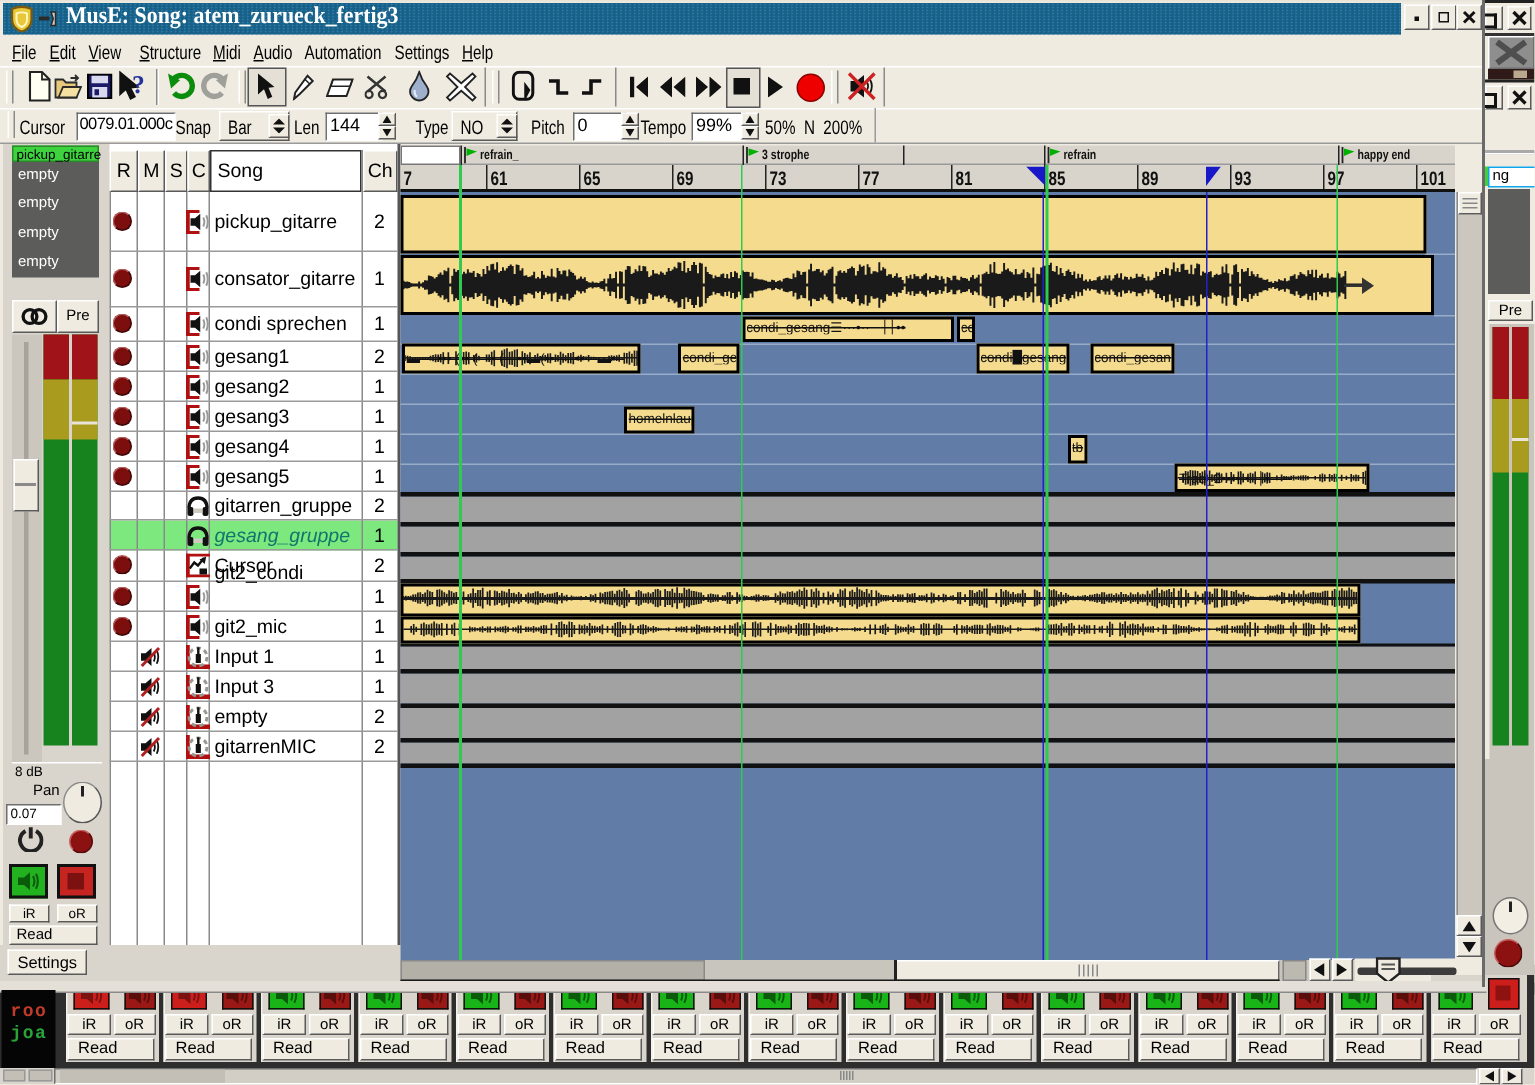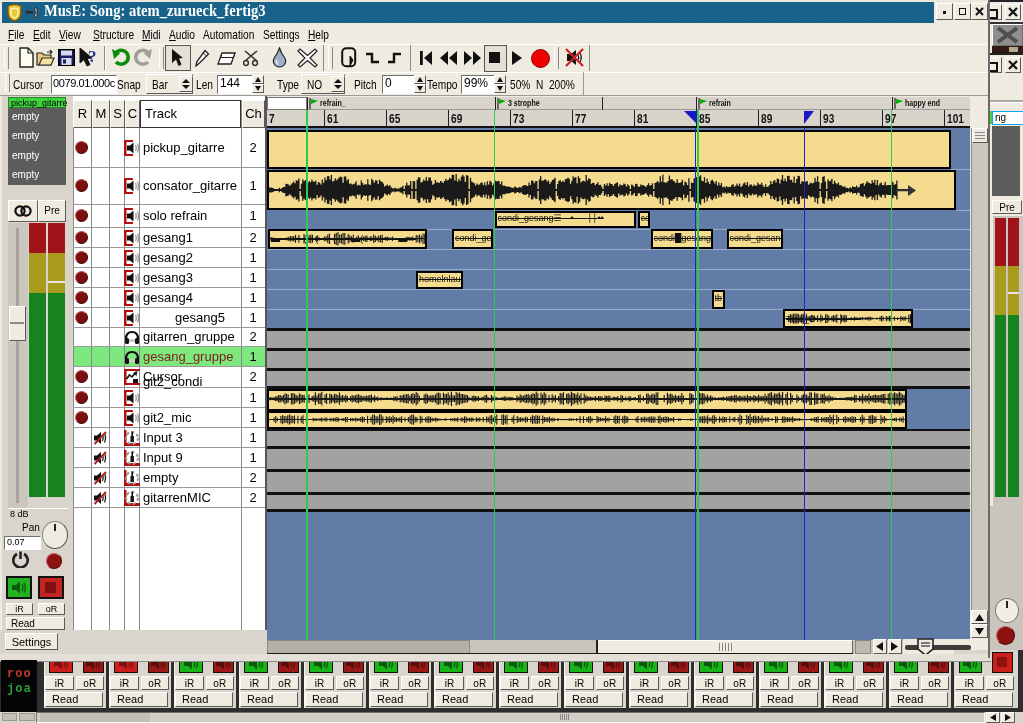--- a/index.html
+++ b/index.html
@@ -291,21 +291,21 @@
  <div class="abs" style="left:109px;top:100px;width:1px;height:530px;background:#8a8a8a;"></div>
  <div class="abs" style="left:124px;top:100px;width:1px;height:530px;background:#8a8a8a;"></div>
  <div class="abs" style="left:139px;top:100px;width:1px;height:530px;background:#8a8a8a;"></div>
  <div class="abs" style="left:241px;top:100px;width:1px;height:530px;background:#8a8a8a;"></div>
  <div class="abs" style="left:265px;top:96px;width:2px;height:534px;background:#55555a;"></div>
 
  <div class="abs btn" style="left:73px;top:100px;width:19px;height:28px;font-size:13px;text-align:center;line-height:26px;">R</div>
  <div class="abs btn" style="left:92px;top:100px;width:18px;height:28px;font-size:13px;text-align:center;line-height:26px;">M</div>
  <div class="abs btn" style="left:110px;top:100px;width:15px;height:28px;font-size:13px;text-align:center;line-height:26px;">S</div>
  <div class="abs btn" style="left:125px;top:100px;width:15px;height:28px;font-size:13px;text-align:center;line-height:26px;">C</div>
- <div class="abs" style="left:140px;top:100px;width:101px;height:28px;background:#fff;border:1px solid #333;box-sizing:border-box;font-size:13px;line-height:26px;padding-left:4px;">Track</div>
+ <div class="abs" style="left:140px;top:100px;width:101px;height:28px;background:#fff;border:1px solid #333;box-sizing:border-box;font-size:13px;line-height:26px;padding-left:4px;">Song</div>
  <div class="abs btn" style="left:242px;top:100px;width:23px;height:28px;font-size:13px;text-align:center;line-height:26px;">Ch</div>
  <div id="trows">
 <div class="abs" style="left:73px;top:167px;width:192px;height:1px;background:#9a9a9a;"></div>
 <div class="abs" style="left:75px;top:141px;width:13px;height:13px;border-radius:50%;background:#7c0e0e;border:1px solid #400606;border-top-color:#b35a5a;border-left-color:#b35a5a;box-sizing:border-box;"></div>
 <svg class="abs" style="left:124px;top:140px" width="16" height="16" viewBox="0 0 16 16">
         <rect x="0" y="0" width="2.5" height="16" fill="#b01010"></rect>
         <rect x="0" y="0" width="9" height="2" fill="#b01010"></rect>
         <rect x="0" y="14" width="9" height="2" fill="#b01010"></rect>
         <path d="M3 5.5 L6 5.5 L9.5 2.5 L9.5 13.5 L6 10.5 L3 10.5 Z" fill="#111"></path>
         <path d="M11.5 5 Q13 8 11.5 11 M13.5 3.5 Q15.5 8 13.5 12.5" fill="none" stroke="#999" stroke-width="1.3"></path>
@@ -325,21 +325,21 @@
 <div class="abs" style="left:241px;top:178px;width:24px;text-align:center;font-size:13px;color:#000;">1</div>
 <div class="abs" style="left:73px;top:227px;width:192px;height:1px;background:#9a9a9a;"></div>
 <div class="abs" style="left:75px;top:209px;width:13px;height:13px;border-radius:50%;background:#7c0e0e;border:1px solid #400606;border-top-color:#b35a5a;border-left-color:#b35a5a;box-sizing:border-box;"></div>
 <svg class="abs" style="left:124px;top:208px" width="16" height="16" viewBox="0 0 16 16">
         <rect x="0" y="0" width="2.5" height="16" fill="#b01010"></rect>
         <rect x="0" y="0" width="9" height="2" fill="#b01010"></rect>
         <rect x="0" y="14" width="9" height="2" fill="#b01010"></rect>
         <path d="M3 5.5 L6 5.5 L9.5 2.5 L9.5 13.5 L6 10.5 L3 10.5 Z" fill="#111"></path>
         <path d="M11.5 5 Q13 8 11.5 11 M13.5 3.5 Q15.5 8 13.5 12.5" fill="none" stroke="#999" stroke-width="1.3"></path>
       </svg>
-<div class="abs" style="left:143px;top:208px;font-size:13px;color:#000;white-space:nowrap;">solo refrain</div>
+<div class="abs" style="left:143px;top:208px;font-size:13px;color:#000;white-space:nowrap;">condi sprechen</div>
 <div class="abs" style="left:241px;top:208px;width:24px;text-align:center;font-size:13px;color:#000;">1</div>
 <div class="abs" style="left:73px;top:247px;width:192px;height:1px;background:#9a9a9a;"></div>
 <div class="abs" style="left:75px;top:231px;width:13px;height:13px;border-radius:50%;background:#7c0e0e;border:1px solid #400606;border-top-color:#b35a5a;border-left-color:#b35a5a;box-sizing:border-box;"></div>
 <svg class="abs" style="left:124px;top:230px" width="16" height="16" viewBox="0 0 16 16">
         <rect x="0" y="0" width="2.5" height="16" fill="#b01010"></rect>
         <rect x="0" y="0" width="9" height="2" fill="#b01010"></rect>
         <rect x="0" y="14" width="9" height="2" fill="#b01010"></rect>
         <path d="M3 5.5 L6 5.5 L9.5 2.5 L9.5 13.5 L6 10.5 L3 10.5 Z" fill="#111"></path>
         <path d="M11.5 5 Q13 8 11.5 11 M13.5 3.5 Q15.5 8 13.5 12.5" fill="none" stroke="#999" stroke-width="1.3"></path>
       </svg>
@@ -380,39 +380,39 @@
 <div class="abs" style="left:241px;top:290px;width:24px;text-align:center;font-size:13px;color:#000;">1</div>
 <div class="abs" style="left:73px;top:327px;width:192px;height:1px;background:#9a9a9a;"></div>
 <div class="abs" style="left:75px;top:311px;width:13px;height:13px;border-radius:50%;background:#7c0e0e;border:1px solid #400606;border-top-color:#b35a5a;border-left-color:#b35a5a;box-sizing:border-box;"></div>
 <svg class="abs" style="left:124px;top:310px" width="16" height="16" viewBox="0 0 16 16">
         <rect x="0" y="0" width="2.5" height="16" fill="#b01010"></rect>
         <rect x="0" y="0" width="9" height="2" fill="#b01010"></rect>
         <rect x="0" y="14" width="9" height="2" fill="#b01010"></rect>
         <path d="M3 5.5 L6 5.5 L9.5 2.5 L9.5 13.5 L6 10.5 L3 10.5 Z" fill="#111"></path>
         <path d="M11.5 5 Q13 8 11.5 11 M13.5 3.5 Q15.5 8 13.5 12.5" fill="none" stroke="#999" stroke-width="1.3"></path>
       </svg>
-<div class="abs" style="left:143px;top:310px;font-size:13px;color:#000;white-space:nowrap;margin-left:32px;">gesang5</div>
+<div class="abs" style="left:143px;top:310px;font-size:13px;color:#000;white-space:nowrap;">gesang5</div>
 <div class="abs" style="left:241px;top:310px;width:24px;text-align:center;font-size:13px;color:#000;">1</div>
 <div class="abs" style="left:73px;top:346px;width:192px;height:1px;background:#9a9a9a;"></div>
 <svg class="abs" style="left:124px;top:329px" width="16" height="16" viewBox="0 0 16 16">
         <path d="M2 10 Q2 3 8 3 Q14 3 14 10" fill="none" stroke="#111" stroke-width="2.2"></path>
         <rect x="1" y="9" width="4" height="6" rx="1.5" fill="#111"></rect>
         <rect x="11" y="9" width="4" height="6" rx="1.5" fill="#111"></rect>
         <rect x="5" y="10" width="6" height="3" fill="#cfcbc3"></rect>
       </svg>
 <div class="abs" style="left:143px;top:329px;font-size:13px;color:#000;white-space:nowrap;">gitarren_gruppe</div>
 <div class="abs" style="left:241px;top:329px;width:24px;text-align:center;font-size:13px;color:#000;">2</div>
 <div class="abs" style="left:73px;top:366px;width:192px;height:1px;background:#9a9a9a;"></div>
 <svg class="abs" style="left:124px;top:349px" width="16" height="16" viewBox="0 0 16 16">
         <path d="M2 10 Q2 3 8 3 Q14 3 14 10" fill="none" stroke="#111" stroke-width="2.2"></path>
         <rect x="1" y="9" width="4" height="6" rx="1.5" fill="#111"></rect>
         <rect x="11" y="9" width="4" height="6" rx="1.5" fill="#111"></rect>
         <rect x="5" y="10" width="6" height="3" fill="#cfcbc3"></rect>
       </svg>
-<div class="abs" style="left:143px;top:349px;font-size:13px;color:#7f1d1d;white-space:nowrap;">gesang_gruppe</div>
+<div class="abs" style="left:143px;top:349px;font-size:13px;color:#0f766e;white-space:nowrap;font-style:italic;">gesang_gruppe</div>
 <div class="abs" style="left:241px;top:349px;width:24px;text-align:center;font-size:13px;color:#000;">1</div>
 <div class="abs" style="left:73px;top:387px;width:192px;height:1px;background:#9a9a9a;"></div>
 <div class="abs" style="left:75px;top:370px;width:13px;height:13px;border-radius:50%;background:#7c0e0e;border:1px solid #400606;border-top-color:#b35a5a;border-left-color:#b35a5a;box-sizing:border-box;"></div>
 <svg class="abs" style="left:124px;top:369px" width="16" height="16" viewBox="0 0 16 16">
         <rect x="0" y="0" width="2.5" height="16" fill="#b01010"></rect>
         <rect x="0" y="0" width="16" height="2" fill="#b01010"></rect>
         <rect x="0" y="14" width="16" height="2" fill="#b01010"></rect>
         <path d="M2.5 10 L5.5 6 L8 8 L12 3" fill="none" stroke="#111" stroke-width="1.6"></path>
         <path d="M13.5 2 L9 4 L12.5 7 Z" fill="#111"></path>
         <rect x="9" y="10" width="5" height="4" fill="#111"></rect>
@@ -447,36 +447,36 @@
         <path d="M9.5 4 Q11 7 9.5 10 M11.5 2.5 Q13.5 7 11.5 11.5" fill="none" stroke="#111" stroke-width="1.2"></path>
         <path d="M1.5 13 L13 1" stroke="#b02020" stroke-width="2"></path>
       </svg>
 <svg class="abs" style="left:124px;top:430px" width="16" height="16" viewBox="0 0 16 16">
         <rect x="0" y="0" width="2.5" height="16" fill="#b01010"></rect>
         <rect x="0" y="13" width="16" height="3" fill="#b01010"></rect>
         <circle cx="8" cy="8" r="6" fill="none" stroke="#9a9a94" stroke-width="2" stroke-dasharray="3 2.4"></circle>
         <rect x="6.5" y="6" width="3.4" height="6" fill="#111"></rect>
         <path d="M8.2 1.5 L8.2 6" stroke="#111" stroke-width="1.6"></path>
       </svg>
-<div class="abs" style="left:143px;top:430px;font-size:13px;color:#000;white-space:nowrap;">Input 3</div>
+<div class="abs" style="left:143px;top:430px;font-size:13px;color:#000;white-space:nowrap;">Input 1</div>
 <div class="abs" style="left:241px;top:430px;width:24px;text-align:center;font-size:13px;color:#000;">1</div>
 <div class="abs" style="left:73px;top:467px;width:192px;height:1px;background:#9a9a9a;"></div>
 <svg class="abs" style="left:93px;top:451px" width="15" height="14" viewBox="0 0 15 14">
         <path d="M1 4.5 L4 4.5 L8 1 L8 13 L4 9.5 L1 9.5 Z" fill="#111"></path>
         <path d="M9.5 4 Q11 7 9.5 10 M11.5 2.5 Q13.5 7 11.5 11.5" fill="none" stroke="#111" stroke-width="1.2"></path>
         <path d="M1.5 13 L13 1" stroke="#b02020" stroke-width="2"></path>
       </svg>
 <svg class="abs" style="left:124px;top:450px" width="16" height="16" viewBox="0 0 16 16">
         <rect x="0" y="0" width="2.5" height="16" fill="#b01010"></rect>
         <rect x="0" y="13" width="16" height="3" fill="#b01010"></rect>
         <circle cx="8" cy="8" r="6" fill="none" stroke="#9a9a94" stroke-width="2" stroke-dasharray="3 2.4"></circle>
         <rect x="6.5" y="6" width="3.4" height="6" fill="#111"></rect>
         <path d="M8.2 1.5 L8.2 6" stroke="#111" stroke-width="1.6"></path>
       </svg>
-<div class="abs" style="left:143px;top:450px;font-size:13px;color:#000;white-space:nowrap;">Input 9</div>
+<div class="abs" style="left:143px;top:450px;font-size:13px;color:#000;white-space:nowrap;">Input 3</div>
 <div class="abs" style="left:241px;top:450px;width:24px;text-align:center;font-size:13px;color:#000;">1</div>
 <div class="abs" style="left:73px;top:487px;width:192px;height:1px;background:#9a9a9a;"></div>
 <svg class="abs" style="left:93px;top:471px" width="15" height="14" viewBox="0 0 15 14">
         <path d="M1 4.5 L4 4.5 L8 1 L8 13 L4 9.5 L1 9.5 Z" fill="#111"></path>
         <path d="M9.5 4 Q11 7 9.5 10 M11.5 2.5 Q13.5 7 11.5 11.5" fill="none" stroke="#111" stroke-width="1.2"></path>
         <path d="M1.5 13 L13 1" stroke="#b02020" stroke-width="2"></path>
       </svg>
 <svg class="abs" style="left:124px;top:470px" width="16" height="16" viewBox="0 0 16 16">
         <rect x="0" y="0" width="2.5" height="16" fill="#b01010"></rect>
         <rect x="0" y="13" width="16" height="3" fill="#b01010"></rect>

